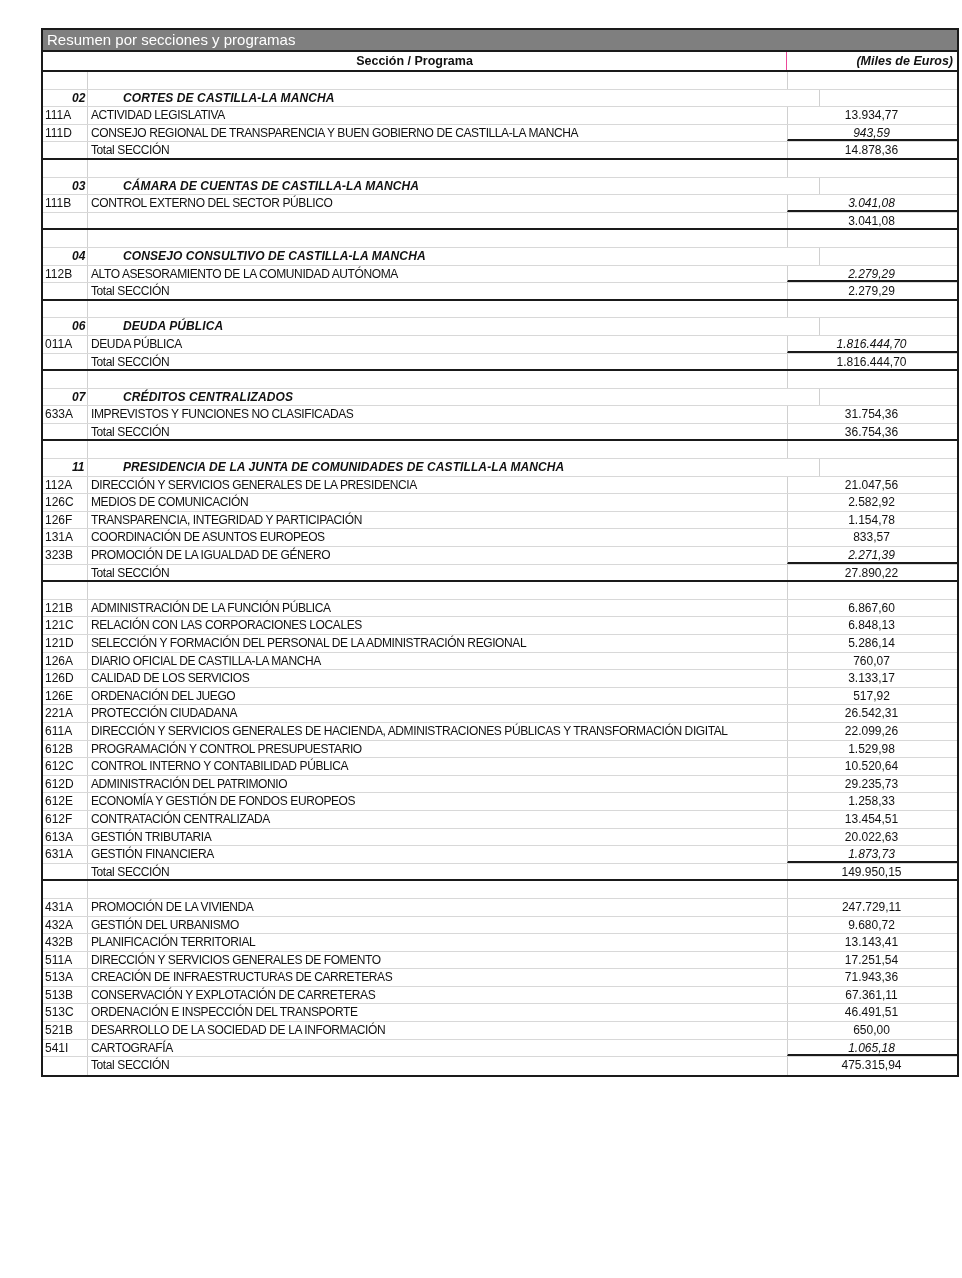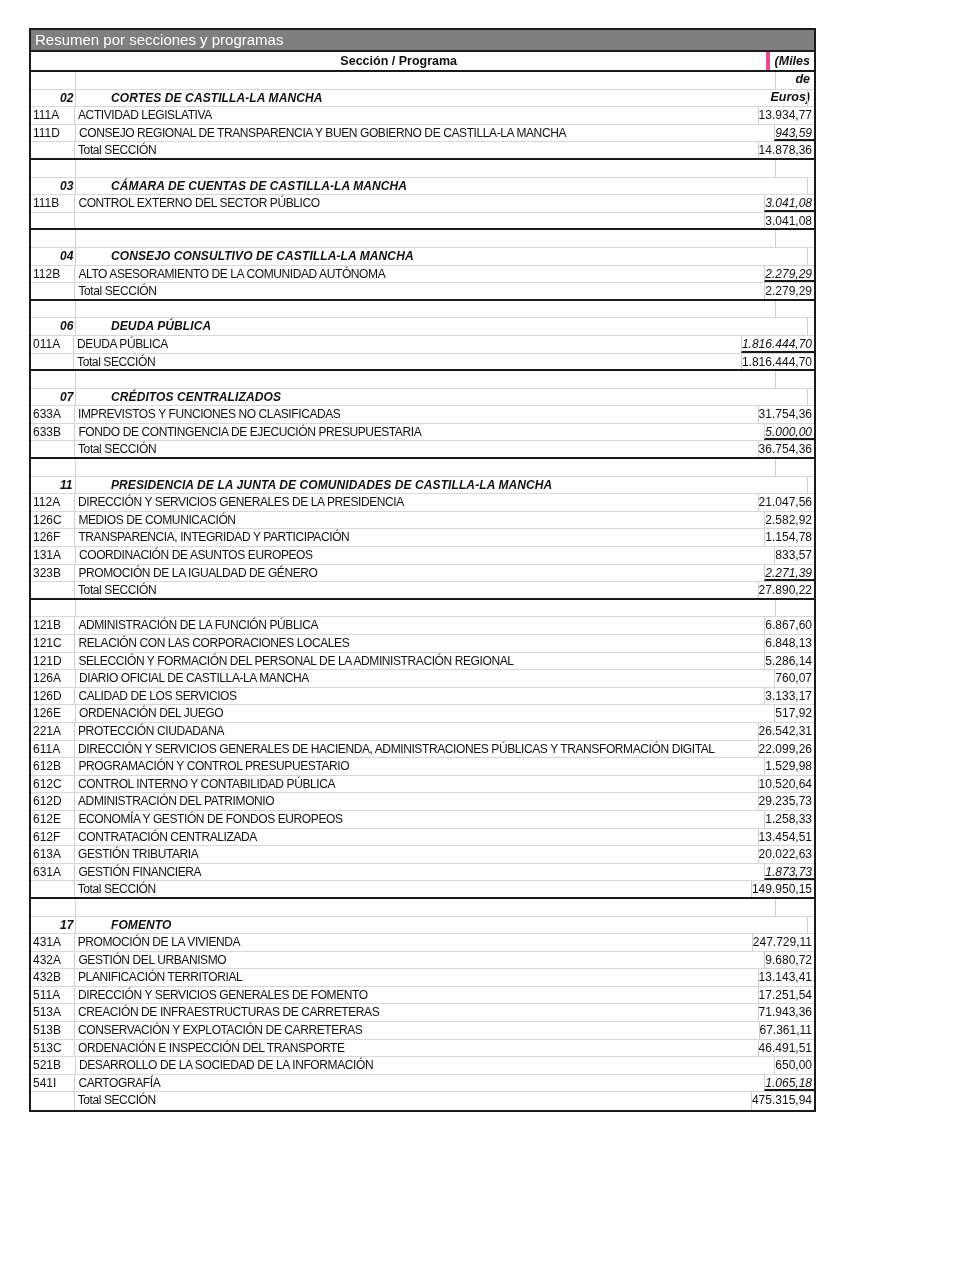--- a/index.html
+++ b/index.html
@@ -1,21 +1,21 @@
 <!DOCTYPE html>
 <html><head>
 <meta charset="utf-8">
 <style>
   html, body { margin: 0; padding: 0; background: #ffffff; }
   body { width: 962px; height: 1278px; position: relative; font-family: "Liberation Sans", sans-serif; color: #111; }
-  .sheet { position: absolute; left: 29px; top: 28px; width: 787px; border: 2px solid #1a1a1a; box-sizing: border-box; }
+  .sheet { position: absolute; left: 41px; top: 28px; width: 918px; border: 2px solid #1a1a1a; box-sizing: border-box; }
   .title-bar { height: 20px; background: #7f7f7f; color: #fff; font-size: 15px; line-height: 20px; padding-left: 4px; border-bottom: 2px solid #1a1a1a; }
   .col-head { height: 18px; display: flex; border-bottom: 2px solid #1a1a1a; font-size: 12.5px; font-weight: bold; line-height: 18px; }
   .col-head .h-label { width: 743px; text-align: center; }
-  .col-head .h-unit { flex: 1; text-align: right; padding-right: 4px; font-style: italic; border-left: 4px solid #ec4899; }
+  .col-head .h-unit { flex: 1; text-align: right; padding-right: 4px; font-style: italic; border-left: 1px solid #ec4899; }
   .row { display: flex; height: 17.6px; line-height: 17.6px; font-size: 12px; border-bottom: 1px solid #d8d8d8; box-sizing: border-box; }
   .c-code { width: 45px; padding-left: 2px; box-sizing: border-box; border-right: 1px solid #d0d0d0; white-space: nowrap; }
   .c-name { width: 699px; padding-left: 3px; box-sizing: border-box; white-space: nowrap; overflow: hidden; letter-spacing: -0.4px; }
   .c-val { flex: 1; text-align: center; padding-right: 2px; box-sizing: border-box; border-left: 1px solid #d0d0d0; }
   .row.section .c-code { text-align: right; padding-right: 4px; font-weight: bold; font-style: italic; padding-left: 29px; }
   .row.section .c-name { font-weight: bold; font-style: italic; letter-spacing: 0.1px; margin-left: 32px; }
   .row.last-item .c-val { border-bottom: 2px solid #1a1a1a; font-style: italic; }
   .row.total { border-bottom: 2px solid #1a1a1a; }
   .row.spacer { height: 17.6px; }
   .row.sheet-last { border-bottom: none; }
@@ -123,25 +123,20 @@
       <div class="row section">
         <div class="c-code">07</div>
         <div class="c-name">CRÉDITOS CENTRALIZADOS</div>
         <div class="c-val"></div>
       </div>
       <div class="row program">
         <div class="c-code">633A</div>
         <div class="c-name">IMPREVISTOS Y FUNCIONES NO CLASIFICADAS</div>
         <div class="c-val">31.754,36</div>
       </div>
-      <div class="row program last-item">
-        <div class="c-code">633B</div>
-        <div class="c-name">FONDO DE CONTINGENCIA DE EJECUCIÓN PRESUPUESTARIA</div>
-        <div class="c-val">5.000,00</div>
-      </div>
       <div class="row total">
         <div class="c-code"></div>
         <div class="c-name">Total SECCIÓN</div>
         <div class="c-val">36.754,36</div>
       </div>
       <div class="row spacer">
         <div class="c-code"></div>
         <div class="c-name"></div>
         <div class="c-val"></div>
       </div>
@@ -261,25 +256,20 @@
         <div class="c-val">1.873,73</div>
       </div>
       <div class="row total">
         <div class="c-code"></div>
         <div class="c-name">Total SECCIÓN</div>
         <div class="c-val">149.950,15</div>
       </div>
       <div class="row spacer">
         <div class="c-code"></div>
         <div class="c-name"></div>
-        <div class="c-val"></div>
-      </div>
-      <div class="row section">
-        <div class="c-code">17</div>
-        <div class="c-name">FOMENTO</div>
         <div class="c-val"></div>
       </div>
       <div class="row program">
         <div class="c-code">431A</div>
         <div class="c-name">PROMOCIÓN DE LA VIVIENDA</div>
         <div class="c-val">247.729,11</div>
       </div>
       <div class="row program">
         <div class="c-code">432A</div>
         <div class="c-name">GESTIÓN DEL URBANISMO</div>

